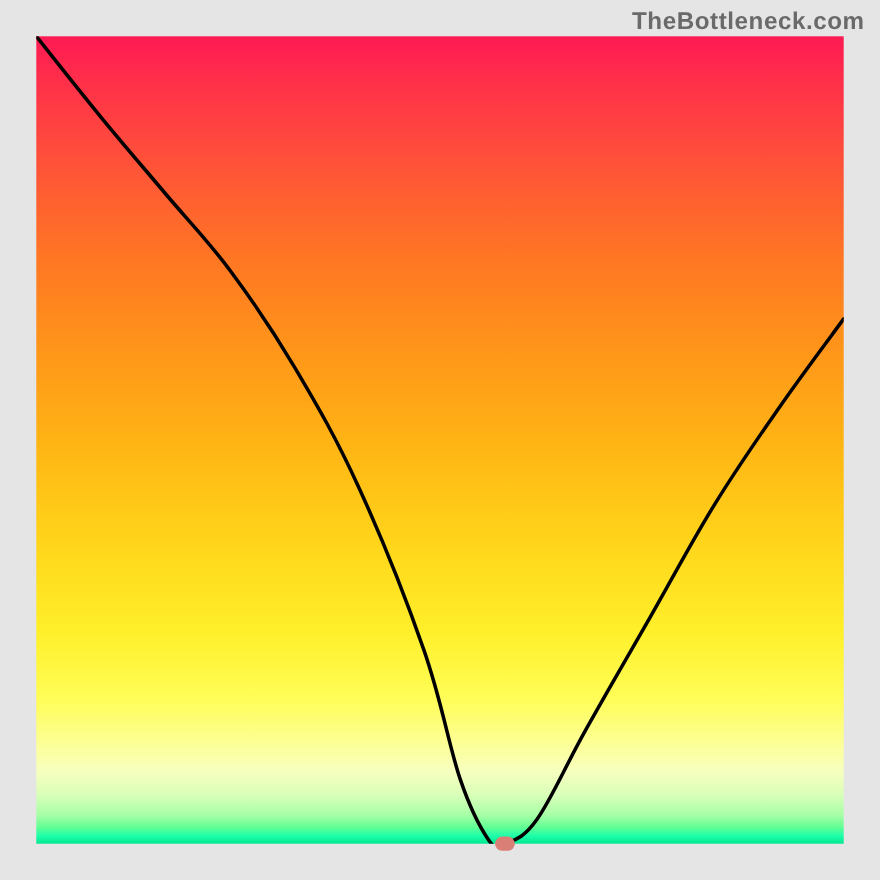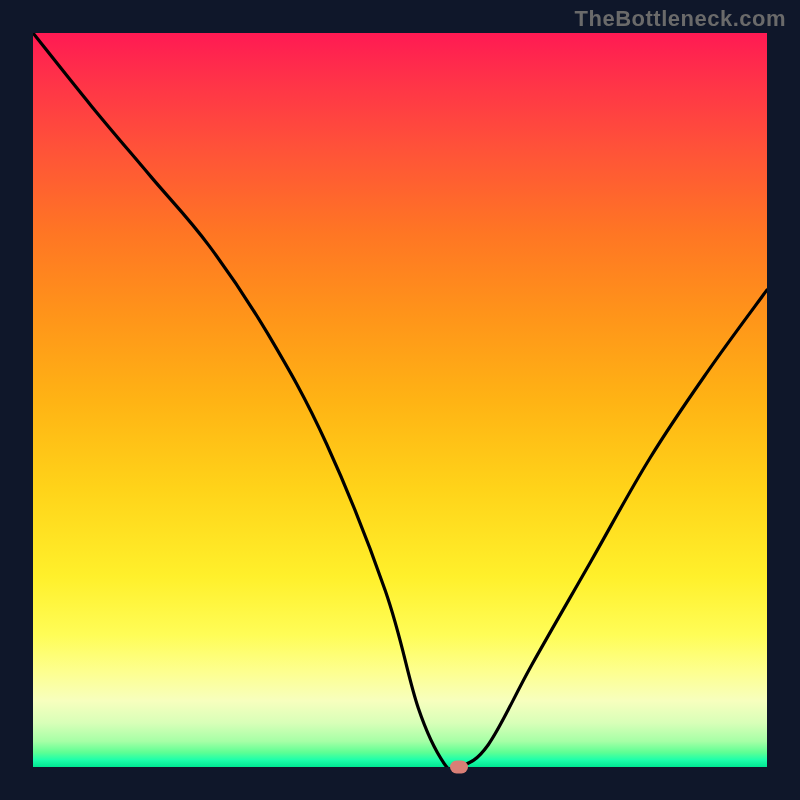--- a/index.html
+++ b/index.html
@@ -8,21 +8,21 @@
     width: 800px;
     height: 800px;
     overflow: hidden;
     background: #000;
     font-family: Arial, Helvetica, sans-serif;
   }
   .frame {
     position: relative;
     width: 800px;
     height: 800px;
-    background: #0f172a;
+    background: #e5e5e5;
   }
   .watermark {
     position: absolute;
     top: 6px;
     right: 14px;
     font-size: 22px;
     font-weight: bold;
     color: #6a6a6a;
     letter-spacing: 0.5px;
     z-index: 10;

